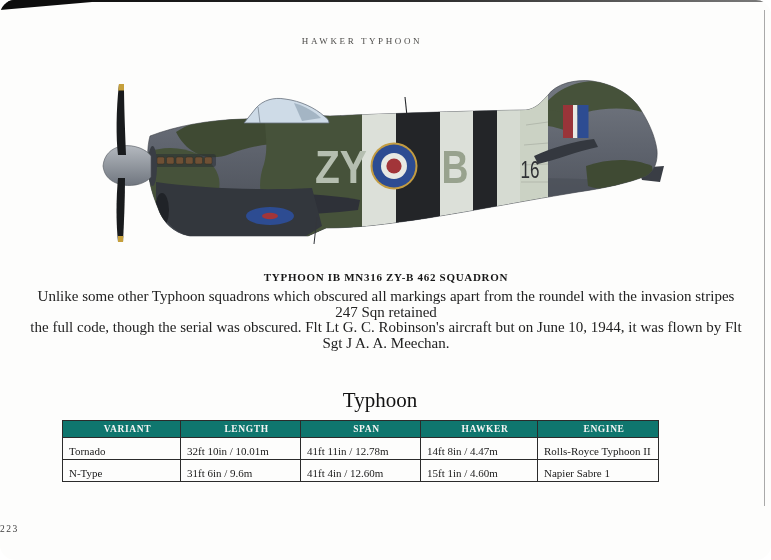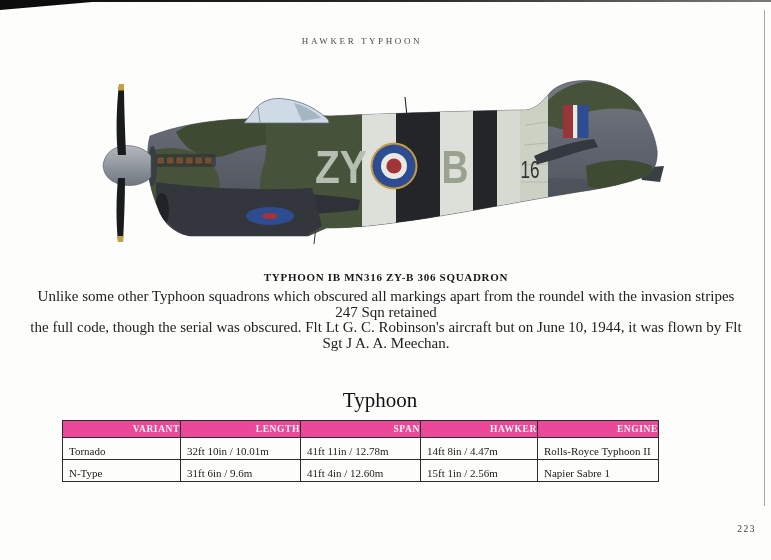--- a/index.html
+++ b/index.html
@@ -1,17 +1,17 @@
 <!DOCTYPE html>
 <html><head>
 <meta charset="utf-8">
 <style>
   html,body{margin:0;padding:0;background:#ffffff;}
   .page{position:relative;width:771px;height:560px;background:#fdfdfc;overflow:hidden;
-        font-family:"Liberation Serif",serif;color:#1c1c1c;}
+        font-family:"Liberation Serif",serif;color:#1c1c1c;border-radius:15px;}
   
   .edge-top{position:absolute;top:0;left:0;right:0;height:2px;
             background:linear-gradient(to right,#0a0a0a,#2c2c2c 55%,#777 98%);}
   .corner-tl{position:absolute;top:0;left:0;width:92px;height:10px;background:#0d0d0d;
              clip-path:polygon(0 0,92px 0,92px 2px,0 100%);}
   .edge-right{position:absolute;top:10px;right:6px;width:1px;height:496px;background:#a9a9a9;}
 
   .running-head{position:absolute;top:36px;left:0;width:724px;text-align:center;
                 font-size:9px;letter-spacing:2.6px;color:#4c4b49;font-weight:500;}
 
@@ -21,27 +21,27 @@
   .caption-title{font-size:11px;font-weight:bold;letter-spacing:.7px;color:#161616;margin-bottom:6px;}
   .caption-line{font-size:15px;line-height:15.5px;color:#222;}
 
   .section-title{position:absolute;top:388px;left:0;width:760px;text-align:center;
                  font-size:21px;font-weight:normal;color:#121212;}
 
   table.spec{position:absolute;left:62px;top:420px;width:596px;border-collapse:collapse;
              border:1.5px solid #252525;table-layout:fixed;}
   table.spec col.c0{width:118px}table.spec col.c1{width:120px}table.spec col.c2{width:120px}
   table.spec col.c3{width:117px}table.spec col.c4{width:121px}
-  table.spec th{background:#ec4899;color:#f5f5f4;font-size:9.5px;letter-spacing:.6px;
-                font-weight:bold;text-align:right;padding:2px 0 2px 12px;height:12px;
+  table.spec th{background:#0f766e;color:#f5f5f4;font-size:9.5px;letter-spacing:.6px;
+                font-weight:bold;text-align:center;padding:2px 0 2px 12px;height:12px;
                 border:1px solid #2b2b2b;}
   table.spec td{font-size:11px;color:#1a1a1a;text-align:left;padding:5px 0 1px 6px;height:15px;
                 border:1px solid #2b2b2b;white-space:nowrap;overflow:hidden;}
 
-  .page-number{position:absolute;top:524px;left:0;width:756px;text-align:right;
+  .page-number{position:absolute;top:524px;left:0;width:756px;text-align:left;
                font-size:9.5px;letter-spacing:1.5px;color:#3a3a3a;}
 </style>
 </head>
 <body>
 
 <div class="page">
   <div class="edge-top"></div>
   <div class="corner-tl"></div>
   <div class="edge-right"></div>
 
@@ -148,21 +148,21 @@
       <g>
         <path d="M 61,14 C 58,40 58,68 60,85 L 68,85 C 67,58 66,34 66,14 Z" fill="#191b1d"></path>
         <path d="M 61,14 L 66,14 L 66,20.5 L 60.2,20.5 Z" fill="#c6a03c"></path>
         <path d="M 60,108 C 58,130 58,152 60,172 L 65,172 C 66,152 67,130 67,108 Z" fill="#191b1d"></path>
         <path d="M 60,166 L 65.3,166 L 65,172 L 60,172 Z" fill="#c6a03c"></path>
       </g>
     </svg>
   </div>
 
   <div class="caption">
-    <div class="caption-title">TYPHOON IB MN316 ZY-B 306 SQUADRON</div>
+    <div class="caption-title">TYPHOON IB MN316 ZY-B 462 SQUADRON</div>
     <div class="caption-line">Unlike some other Typhoon squadrons which obscured all markings apart from the roundel with the invasion stripes 247 Sqn retained</div>
     <div class="caption-line">the full code, though the serial was obscured. Flt Lt G. C. Robinson's aircraft but on June 10, 1944, it was flown by Flt Sgt J A. A. Meechan.</div>
   </div>
 
   <div class="section-title">Typhoon</div>
 
   <table class="spec">
     <colgroup>
         <col class="c0">
         <col class="c1">
@@ -184,20 +184,20 @@
         <td>Tornado</td>
         <td>32ft 10in / 10.01m</td>
         <td>41ft 11in / 12.78m</td>
         <td>14ft 8in / 4.47m</td>
         <td>Rolls-Royce Typhoon II</td>
       </tr>
       <tr>
         <td>N-Type</td>
         <td>31ft 6in / 9.6m</td>
         <td>41ft 4in / 12.60m</td>
-        <td>15ft 1in / 2.56m</td>
+        <td>15ft 1in / 4.60m</td>
         <td>Napier Sabre 1</td>
       </tr>
     </tbody>
   </table>
 
   <div class="page-number">223</div>
 </div>
 
 </body></html>

